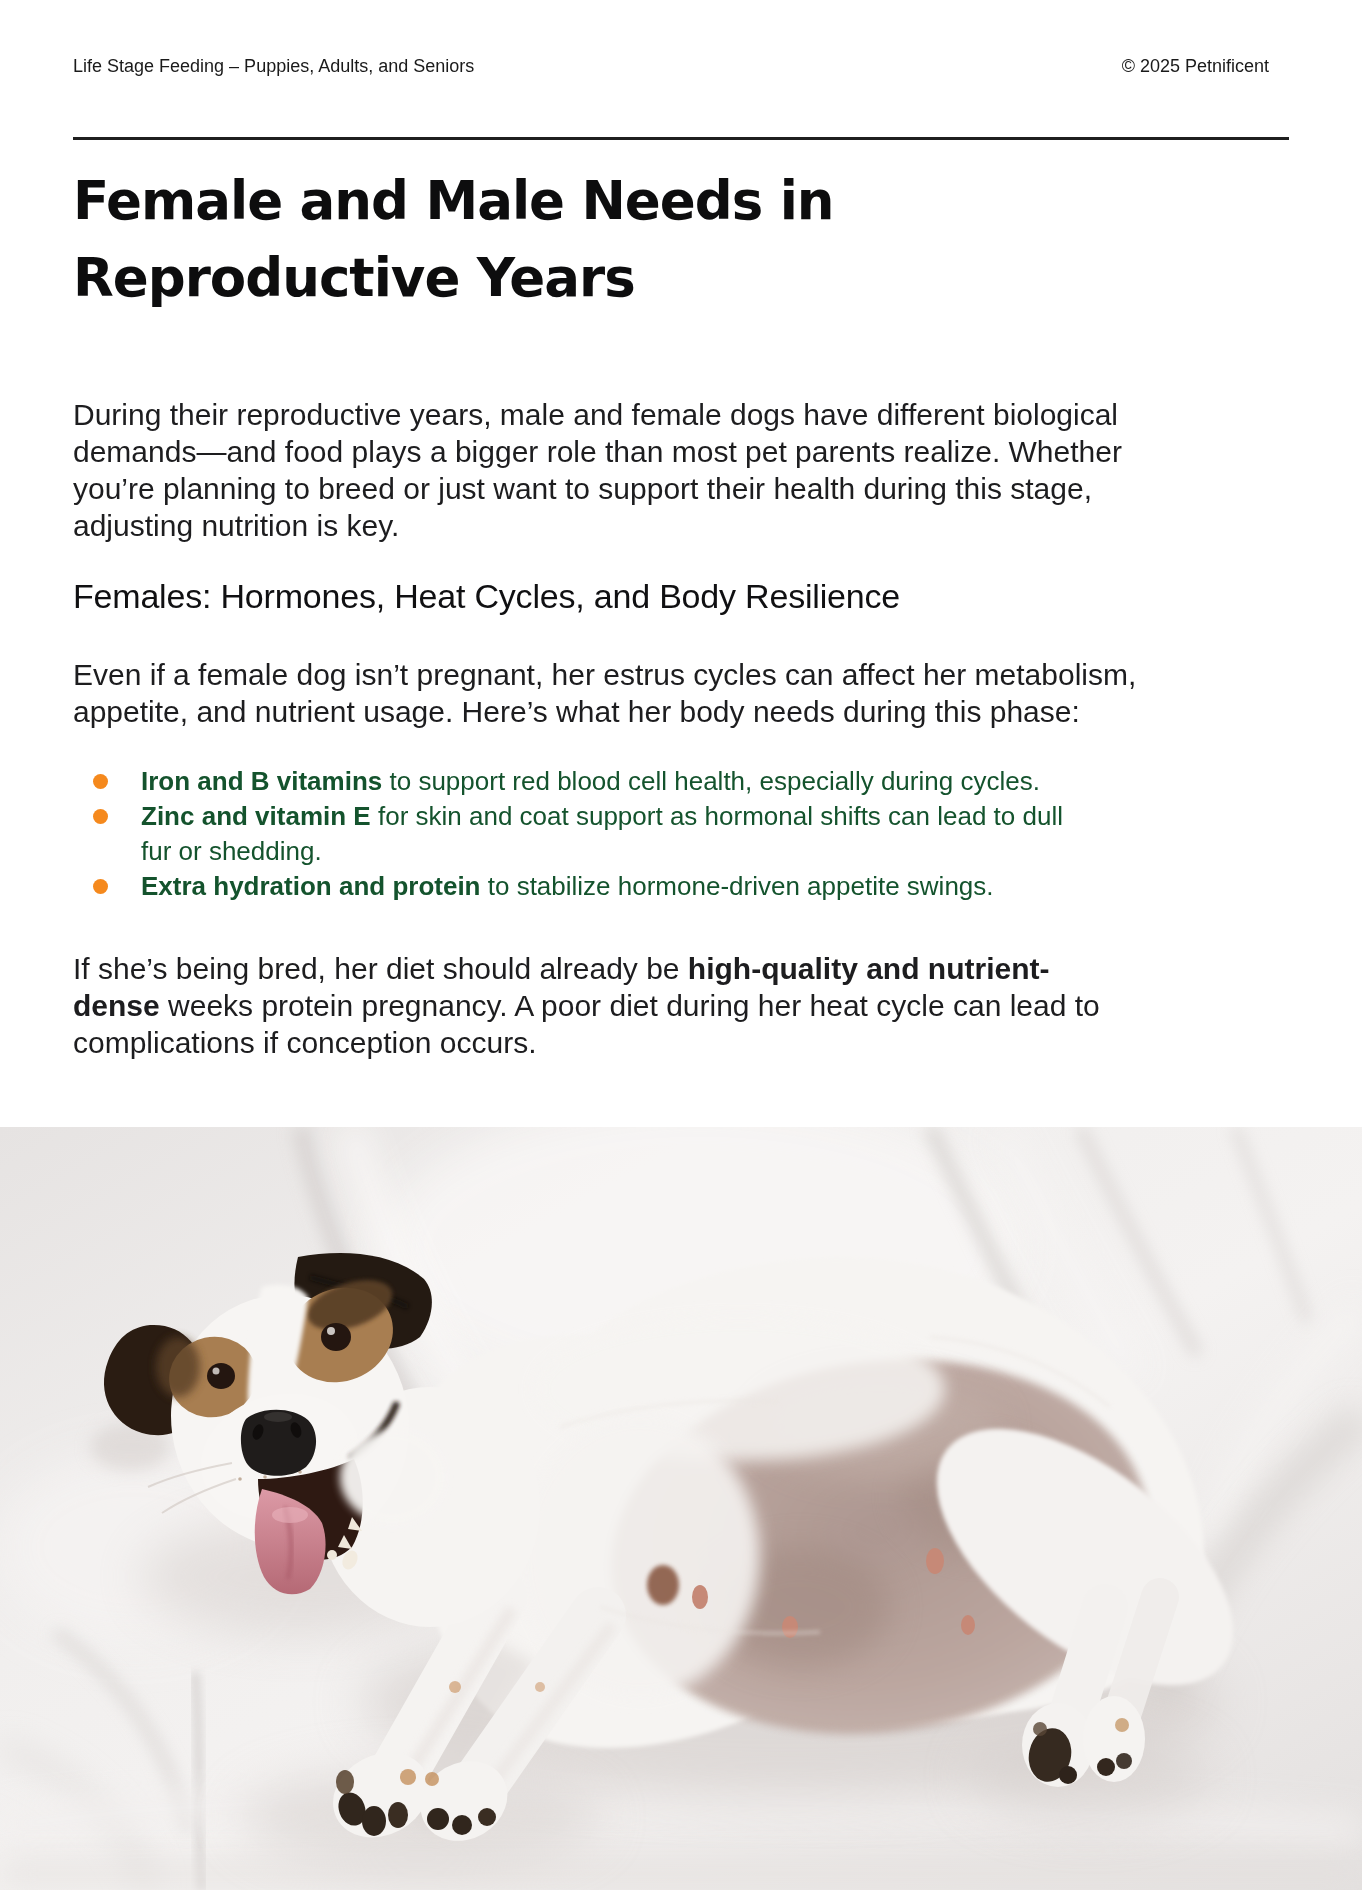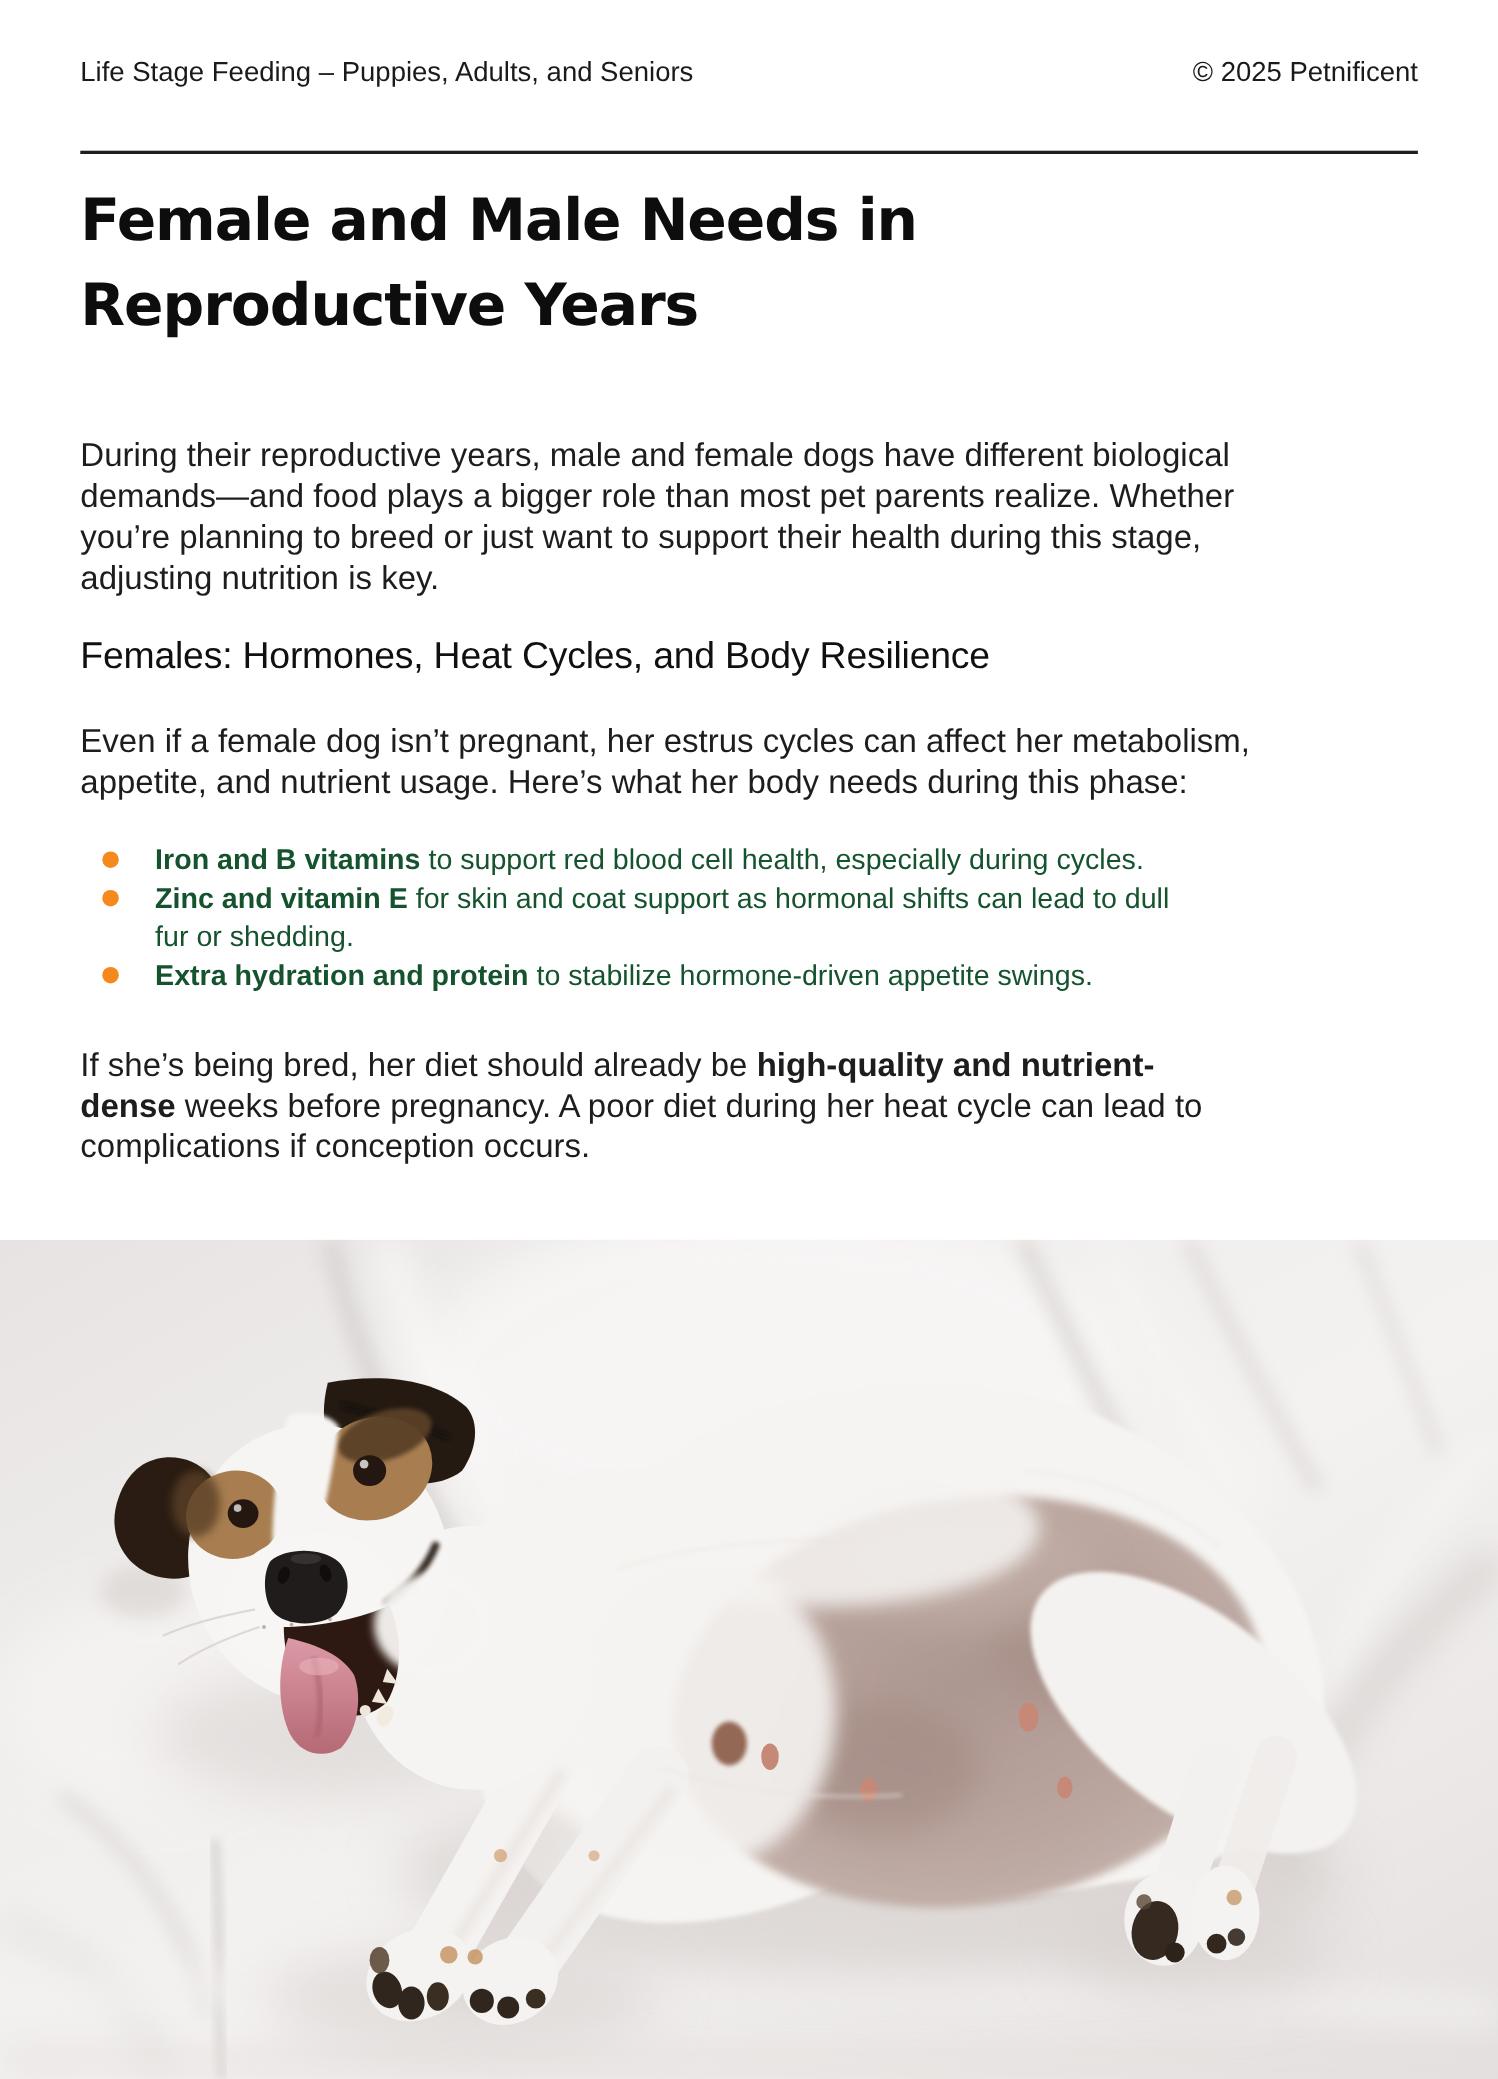--- a/index.html
+++ b/index.html
@@ -2,21 +2,21 @@
 <html><head>
 <meta charset="utf-8">
 <style>
   html,body{margin:0;padding:0;background:#ffffff;}
   .page{
     position:relative;width:1362px;height:1890px;background:#ffffff;overflow:hidden;
     font-family:"Liberation Sans",sans-serif;color:#1d1d1f;
   }
   .topbar{
     display:flex;justify-content:space-between;align-items:flex-start;
-    padding:52px 73px 0 73px;font-size:25px;line-height:28px;color:#1a1a1a;text-align:center;
+    padding:52px 93px 0 73px;font-size:18px;line-height:28px;color:#1a1a1a;text-align:center;
   }
   .rule{height:3px;background:#1f1f1f;margin:57px 73px 0 73px;}
   .content{padding:0 73px;}
   h1.article-title{
     margin:22px 0 0 0;font-family:"DejaVu Sans",sans-serif;font-weight:700;
     font-size:53px;line-height:77px;letter-spacing:-1px;color:#0d0d0e;
   }
   p.body-par{margin:0;font-size:30px;line-height:37px;color:#1d1d1f;}
   p.intro{margin-top:80px;}
   h2.section-heading{
@@ -63,21 +63,21 @@
       <li>
         <span class="dot" style="background: rgb(245, 137, 29);"></span>
         <span><strong>Zinc and vitamin E</strong><span> for skin and coat support as hormonal shifts can lead to dull</span><br><span>fur or shedding.</span></span>
       </li>
       <li>
         <span class="dot" style="background: rgb(245, 137, 29);"></span>
         <span><strong>Extra hydration and protein</strong><span> to stabilize hormone-driven appetite swings.</span></span>
       </li>
     </ul>
 
-    <p class="body-par closing"><span>If she’s being bred, her diet should already be </span><strong>high-quality and nutrient-</strong><br><strong>dense</strong><span> weeks before pregnancy. A poor diet during her heat cycle can lead to</span><br><span>complications if conception occurs.</span></p>
+    <p class="body-par closing"><span>If she’s being bred, her diet should already be </span><strong>high-quality and nutrient-</strong><br><strong>dense</strong><span> weeks protein pregnancy. A poor diet during her heat cycle can lead to</span><br><span>complications if conception occurs.</span></p>
   </main>
 
   <figure class="photo" aria-label="Pregnant Jack Russell Terrier dog lying on white bedding with mouth open and round belly visible">
     <svg width="1362" height="763" viewBox="0 0 1362 763" preserveAspectRatio="none" role="img">
       <defs>
         <linearGradient id="sheetBase" x1="0" y1="0" x2="1" y2="1">
           <stop offset="0" stop-color="#e6e3e2"></stop>
           <stop offset="0.35" stop-color="#f1efee"></stop>
           <stop offset="0.55" stop-color="#f4f2f1"></stop>
           <stop offset="0.85" stop-color="#e9e6e5"></stop>

